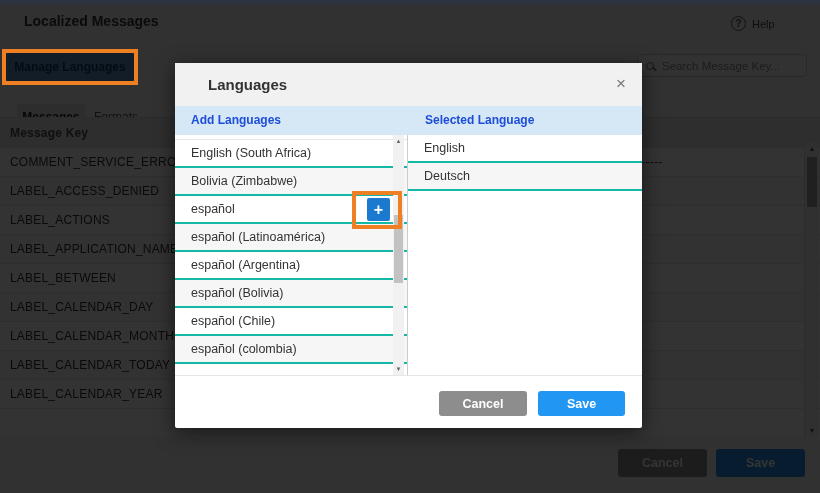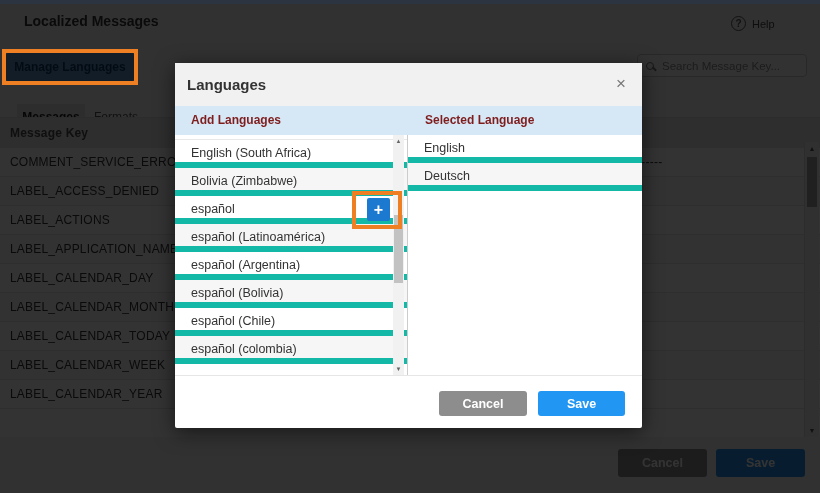--- a/index.html
+++ b/index.html
@@ -48,31 +48,31 @@
   .pf-cancel{left:618px;background:#8d8d8d;}
   .pf-save{left:716px;background:#2590ea;}
 
   
   .overlay{position:absolute;inset:0;background:rgba(0,0,0,0.8);z-index:10;}
 
   
   .modal{position:absolute;left:175px;top:63px;width:467px;height:365px;background:#fff;z-index:20;
     box-shadow:0 4px 20px rgba(0,0,0,0.55);border-radius:2px;}
   .m-header{position:relative;height:43px;background:#f1f1f1;line-height:43px;}
-  .m-title{padding-left:12px;font-size:15px;font-weight:bold;color:#333;}
+  .m-title{padding-left:33px;font-size:15px;font-weight:bold;color:#333;}
   .m-close{position:absolute;right:16px;top:0;height:43px;line-height:41px;font-size:17px;color:#777;cursor:pointer;}
-  .m-subhead{display:flex;height:29px;line-height:29px;background:#d6e7f6;font-size:12px;font-weight:bold;color:#7f1d1d;}
+  .m-subhead{display:flex;height:29px;line-height:29px;background:#d6e7f6;font-size:12px;font-weight:bold;color:#1d4ed8;}
   .m-subhead .c1{width:233px;padding-left:16px;}
   .m-subhead .c2{padding-left:17px;}
   .m-body{display:flex;height:240px;}
   .l-col{position:relative;width:233px;border-right:1px solid #ccc;overflow:hidden;}
   .r-col{position:relative;flex:1;}
   .sliver-top{height:5px;background:#fff;border-bottom:1px solid #e8e8e8;}
   .lang-row{height:28px;line-height:27px;padding-left:16px;font-size:12.5px;color:#333;
-    border-bottom:6px solid #14b8a6;background:#fff;cursor:pointer;}
+    border-bottom:2px solid #14b8a6;background:#fff;cursor:pointer;}
   .lang-row.alt{background:#f6f6f6;}
   .add-btn{position:absolute;left:192px;top:63px;width:23px;height:23px;background:#1b79cf;border:none;
     border-radius:2px;color:#fff;font-size:16px;font-weight:bold;line-height:20px;text-align:center;
     padding:0;cursor:pointer;}
   .l-scroll{position:absolute;left:218px;top:0;width:11px;height:240px;background:#f1f1f1;}
   .l-scroll .arr{height:12px;font-size:6px;color:#666;text-align:center;line-height:12px;cursor:pointer;}
   .l-scroll .arr-down{position:absolute;bottom:0;left:0;right:0;}
   .l-scroll .thumb{position:absolute;left:1px;right:1px;top:80px;height:68px;background:#c2c2c2;cursor:grab;}
   .m-footer{position:relative;height:53px;border-top:1px solid #e6e6e6;}
   .m-btn{position:absolute;top:15px;height:25px;border:none;border-radius:3px;color:#fff;
@@ -111,24 +111,24 @@
 
   <div class="grid">
     <div class="grid-head">Message Key</div>
     <div class="grid-row">
       <span>COMMENT_SERVICE_ERROR_ME</span>
       <span class="cell-value">------------</span>
     </div>
     <div class="grid-row"><span>LABEL_ACCESS_DENIED</span></div>
     <div class="grid-row"><span>LABEL_ACTIONS</span></div>
     <div class="grid-row"><span>LABEL_APPLICATION_NAME</span></div>
+    <div class="grid-row"><span>LABEL_BETWEEN</span></div>
     <div class="grid-row"><span>LABEL_CALENDAR_DAY</span></div>
     <div class="grid-row"><span>LABEL_CALENDAR_MONTH</span></div>
     <div class="grid-row"><span>LABEL_CALENDAR_TODAY</span></div>
-    <div class="grid-row"><span>LABEL_CALENDAR_WEEK</span></div>
     <div class="grid-row"><span>LABEL_CALENDAR_YEAR</span></div>
   </div>
 
   <div class="vscroll">
     <div class="arr">▲</div>
     <div class="thumb"></div>
     <div class="arr arr-down">▼</div>
   </div>
 
   <button class="pf-btn pf-cancel">Cancel</button>

